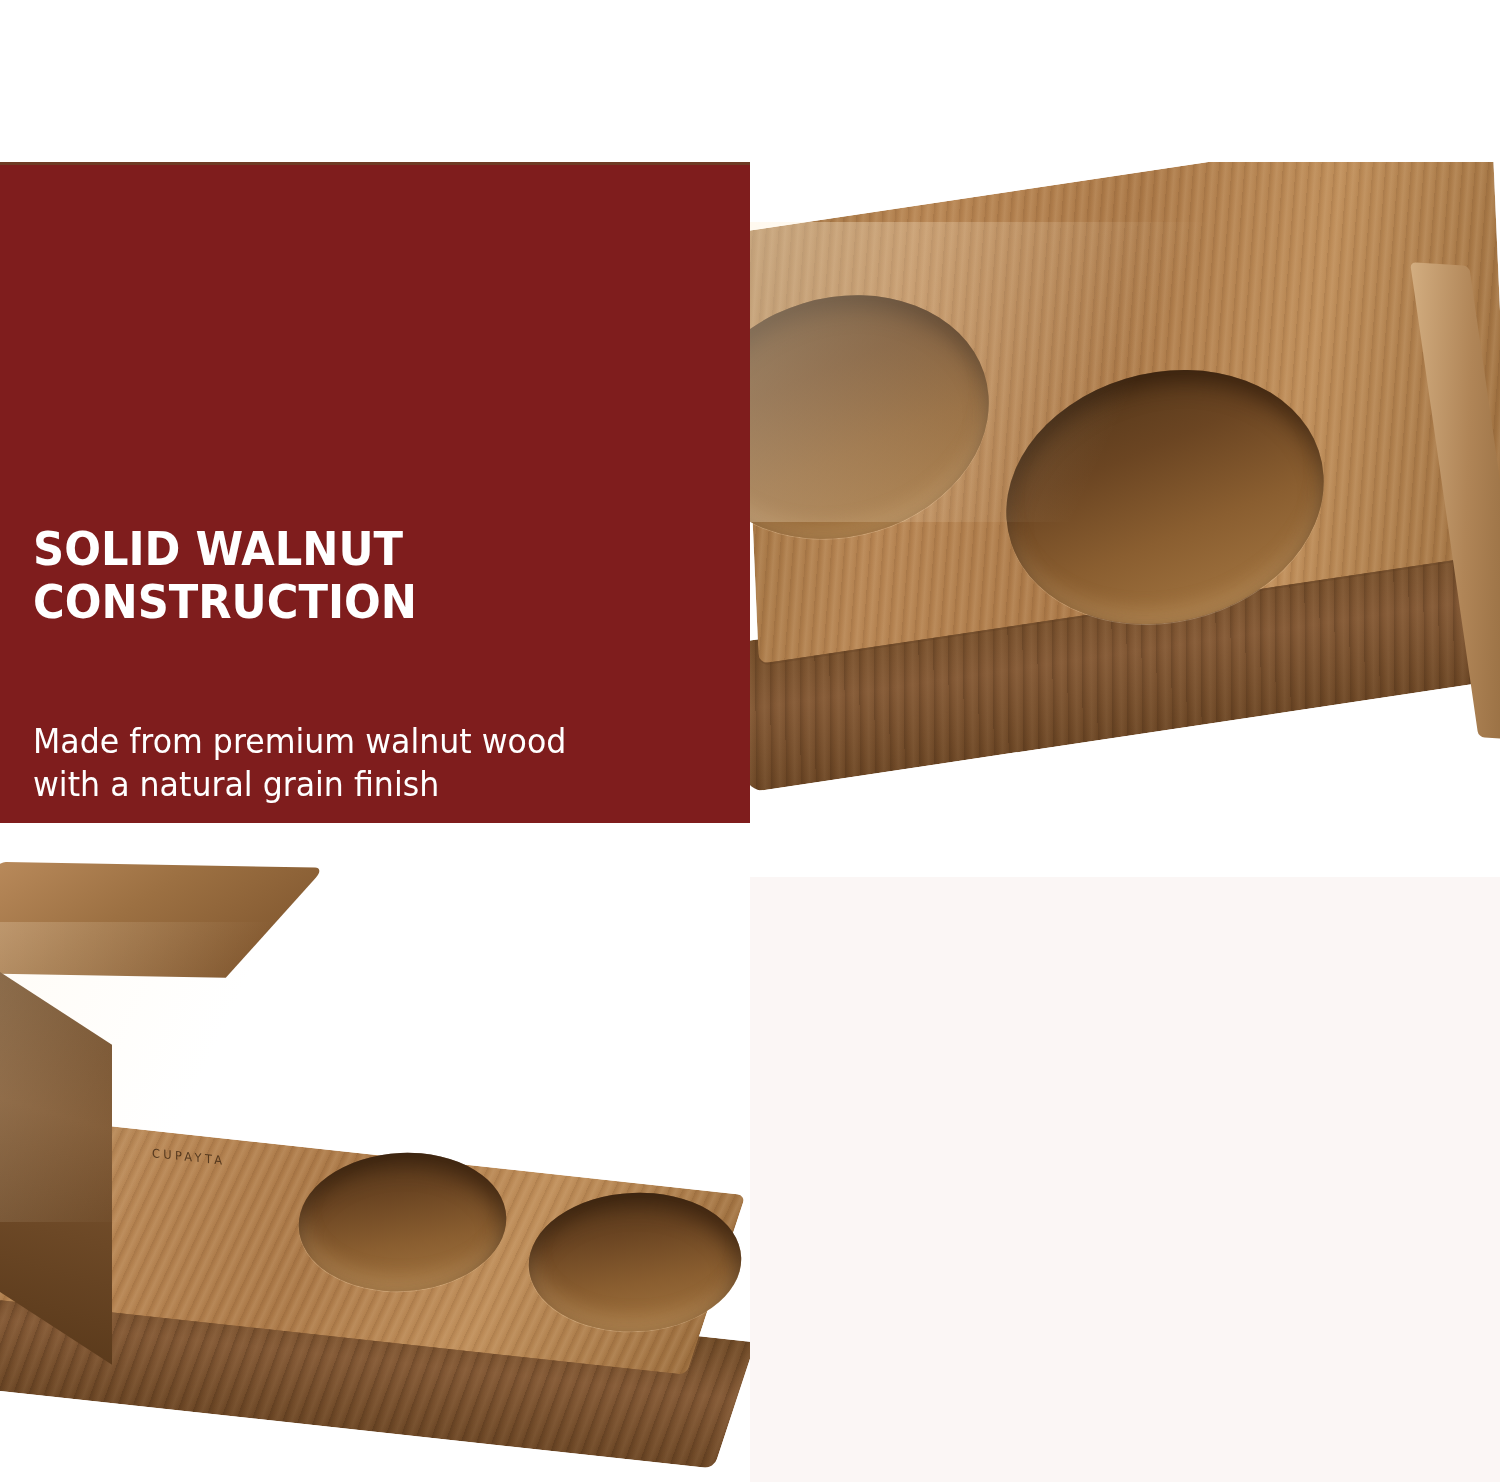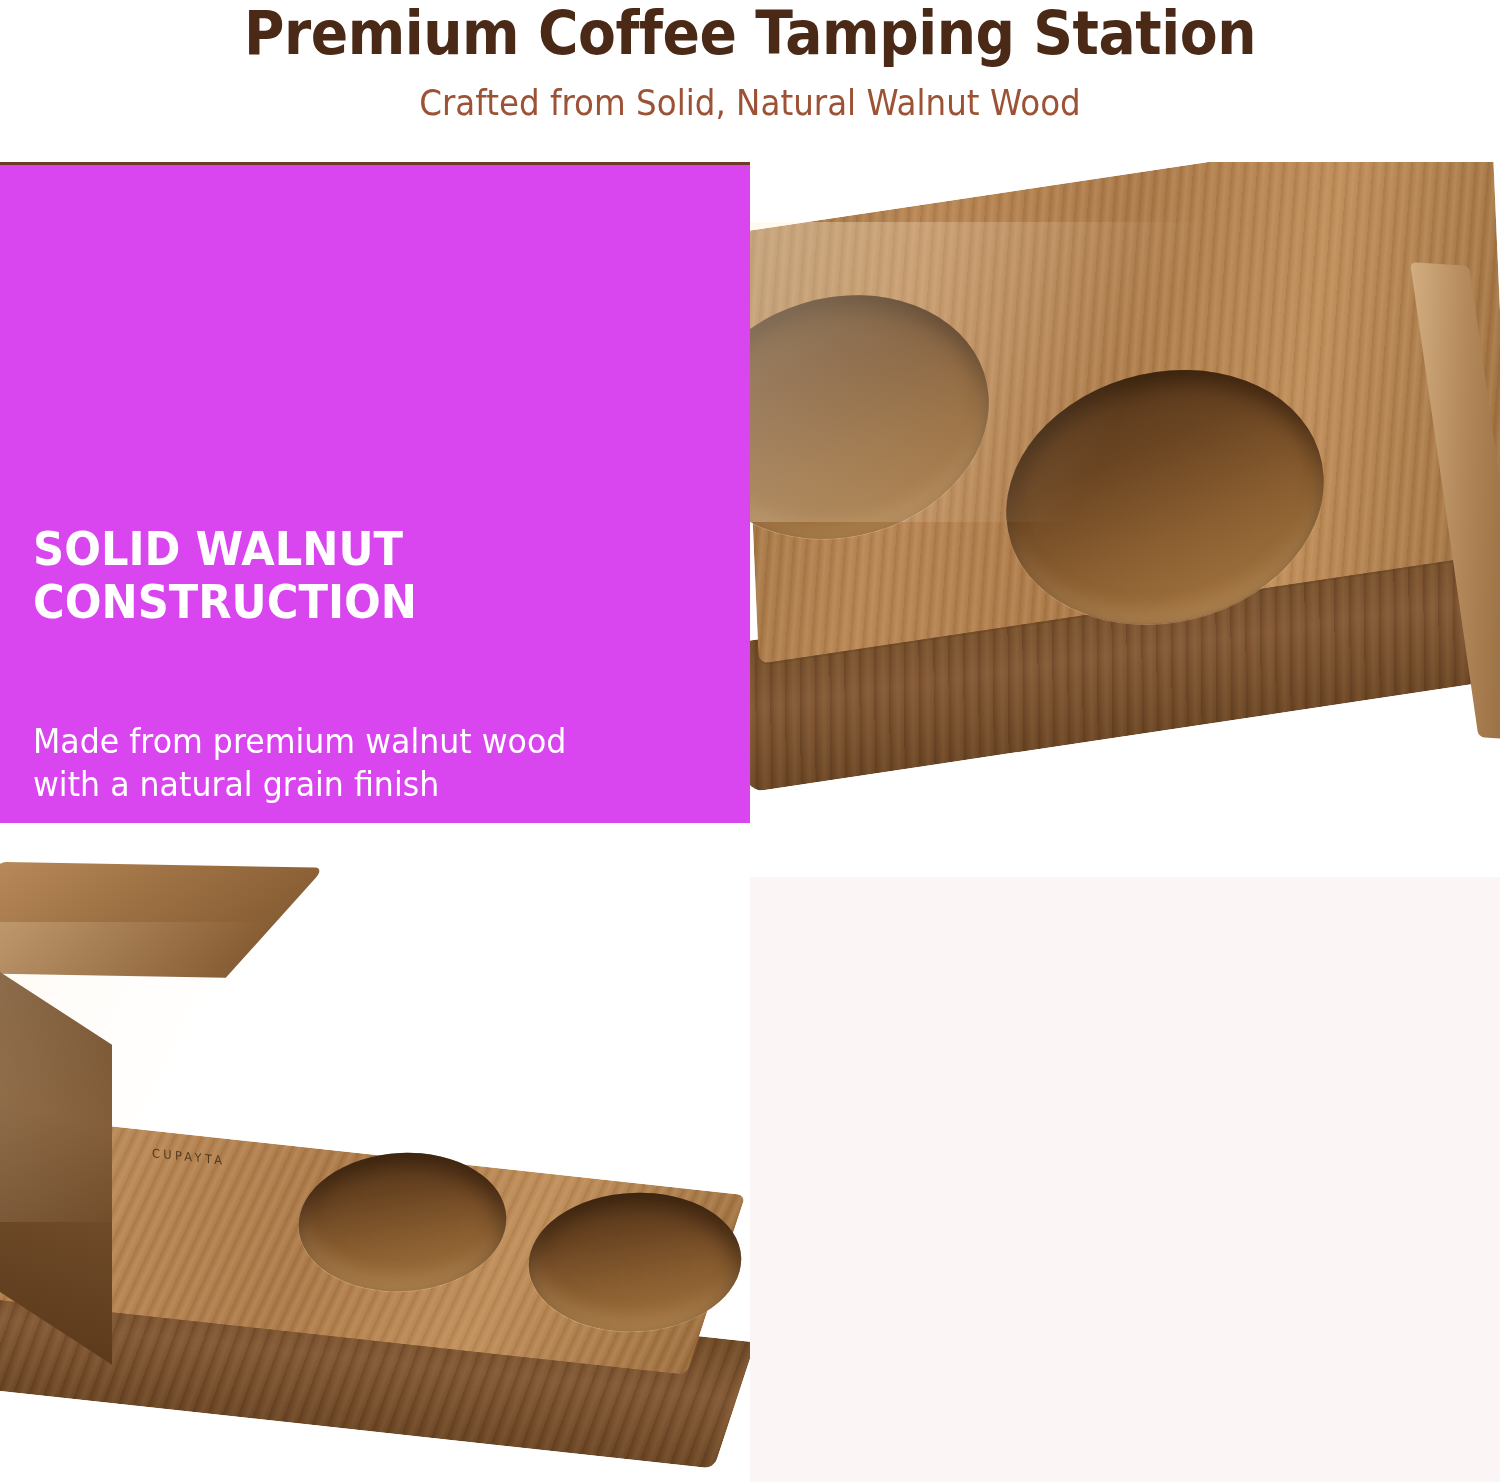--- a/index.html
+++ b/index.html
@@ -26,21 +26,21 @@
     position:absolute; left:0; top:82px; width:1500px;
     text-align:center;
     font-family:"DejaVu Sans", sans-serif;
     font-size:35px; color:#9C5235; line-height:1.2;
     transform: scaleX(0.93); transform-origin: center top;
     white-space: nowrap;
   }
 
   
   .quad { position:absolute; overflow:hidden; }
-  #q-tl { left:0;   top:162px;  width:750px; height:661px; background:#d946ef; }
+  #q-tl { left:0;   top:162px;  width:750px; height:661px; background:#7f1d1d; }
   #q-tl:before { content:""; position:absolute; left:0; top:0; width:100%; height:3px; background:#6E3B25; }
   #q-tr { left:750px; top:162px; width:750px; height:700px; background:#ffffff; }
   #q-bl { left:0;   top:862px;  width:750px; height:620px; background:#ffffff; }
   #q-br { left:750px; top:877px; width:750px; height:605px; background:#FBF6F5; }
 
   
   .feat-heading {
     font-family:"DejaVu Sans", sans-serif;
     font-weight:bold; font-size:47px; line-height:1.13;
     letter-spacing:0px;
@@ -160,24 +160,20 @@
   .gloss {
     position:absolute; pointer-events:none;
     background: linear-gradient(115deg, rgba(255,240,215,0.40) 0%, rgba(255,240,215,0.0) 55%);
   }
 </style>
 </head>
 <body>
 
 <div class="page">
 
-  <div class="header">
-    <div class="title" id="ttl">Premium Coffee Tamping Station</div>
-    <div class="subtitle" id="sub">Crafted from Solid, Natural Walnut Wood</div>
-  </div>
 
   <div class="quad" id="q-tl">
     <div class="feat-heading" id="tl-heading">
         <div>SOLID WALNUT</div>
         <div>CONSTRUCTION</div>
       </div>
     <div class="feat-body" id="tl-body">
         <div>Made from premium walnut wood</div>
         <div>with a natural grain finish</div>
       </div>

